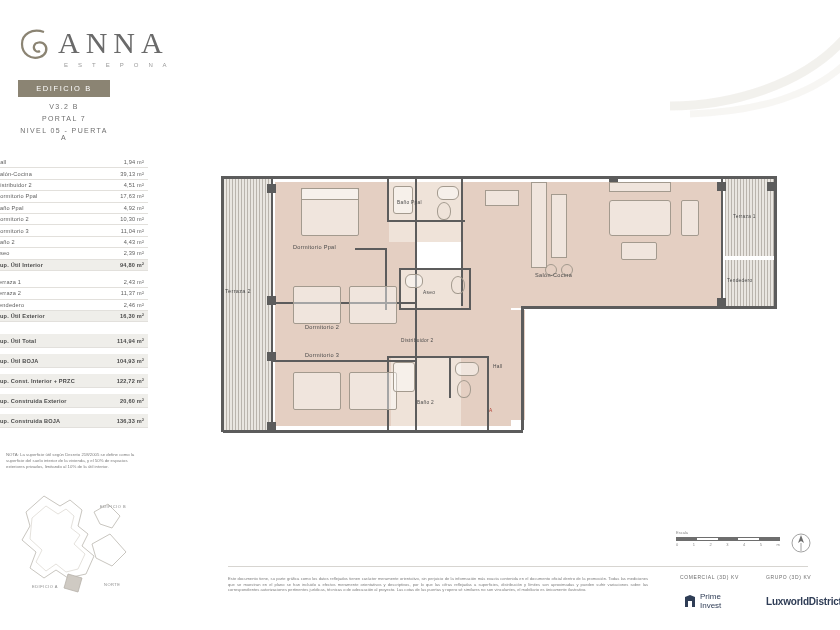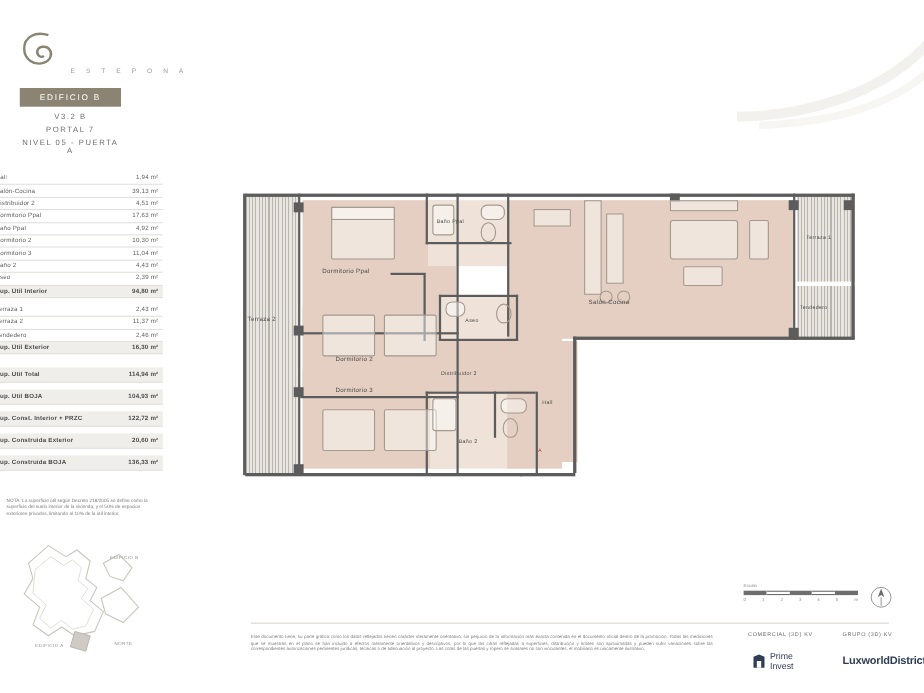--- a/index.html
+++ b/index.html
@@ -72,20 +72,21 @@
 </style>
 </head>
 <body>
 
 <div id="page">
 
   <div class="brand">
     <svg class="brand-mark" viewBox="0 0 34 40">
       <path d="M26 6 C14 2 4 8 4 18 C4 28 13 34 22 31 C28 29 30 23 27 19 C24 15 17 16 16 20 C15 24 19 27 22 25" fill="none" stroke="#8b8473" stroke-width="2.2"></path>
     </svg>
+    <div class="brand-name">ANNA</div>
     <div class="brand-sub">E S T E P O N A</div>
   </div>
 
   <svg class="swoosh" viewBox="0 0 200 110">
     <path d="M10 96 C60 96 150 80 196 14" fill="none" stroke="#e9e6e0" stroke-width="9"></path>
     <path d="M30 104 C90 102 160 88 198 40" fill="none" stroke="#f1efeb" stroke-width="7"></path>
   </svg>
 
   <div class="badge">EDIFICIO B</div>
   <div class="sub1">V3.2 B</div>

